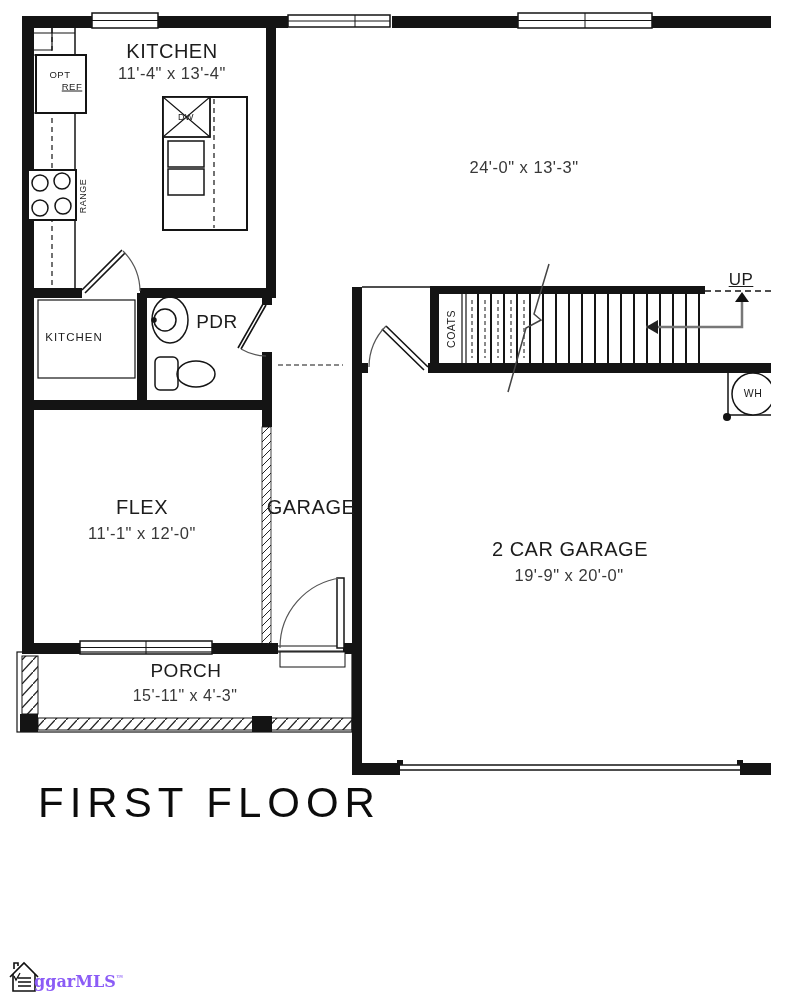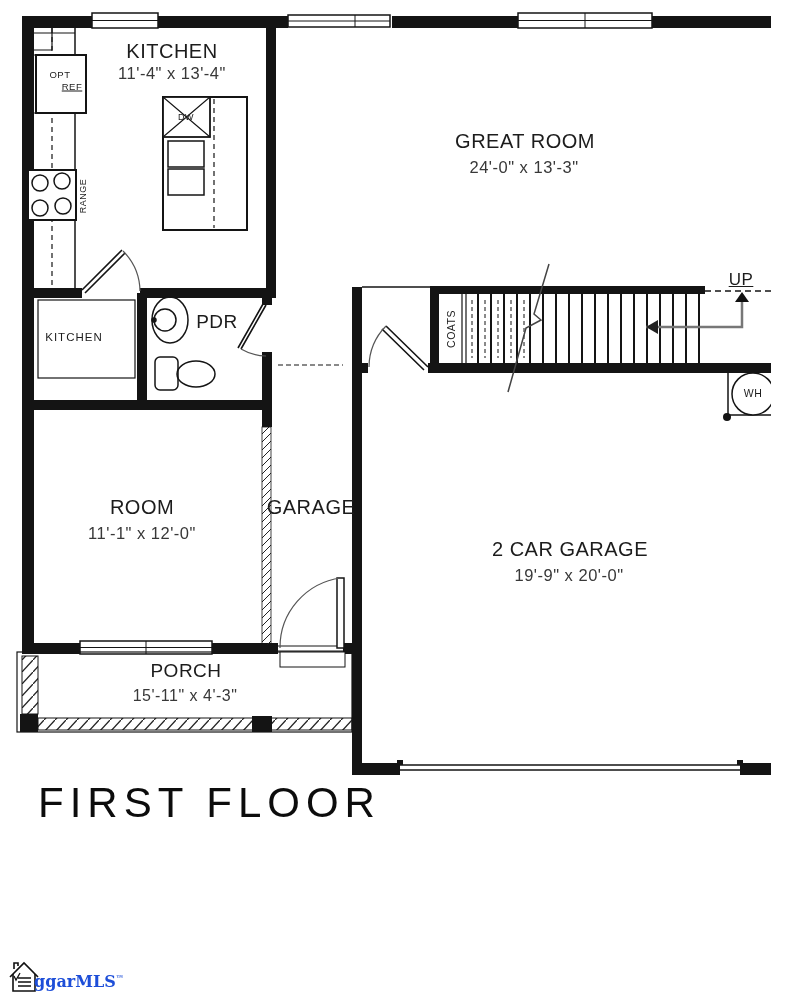--- a/index.html
+++ b/index.html
@@ -8,21 +8,21 @@
   #plan svg{position:absolute;left:0;top:0;}
   .lbl{position:absolute;transform:translate(-50%,-50%);white-space:nowrap;
        color:#1c1c1c;letter-spacing:0.5px;}
   .room{font-size:20px;}
   .dims{font-size:16.5px;color:#383838;}
   .small{font-size:11.5px;}
   .tiny{font-size:9.5px;}
   .vert{transform:translate(-50%,-50%) rotate(-90deg);}
   .title{position:absolute;font-size:42px;letter-spacing:6px;color:#0c0c0c;}
   .logo-text{position:absolute;font-family:"DejaVu Serif",serif;font-weight:bold;
-             font-size:16px;color:#1d4ed8;}
+             font-size:16px;color:#8b5cf6;}
   .logo-text sup{font-size:8px;}
 </style>
 </head>
 <body>
 
 <div id="plan">
 
 <svg width="800" height="1000" viewBox="0 0 800 1000">
   <defs>
     <pattern id="hatchSmall" width="11" height="12" patternUnits="userSpaceOnUse">
@@ -177,27 +177,26 @@
     <path d="M6,9 L6,3 L10,3 L10,6"></path>
     <path d="M5,14 L5,31 L27,31 L27,14"></path>
     <path d="M10,18 L23,18 M10,22 L23,22 M10,26 L23,26"></path>
     <path d="M6,16 L8,20 L12,13" stroke-width="1.3"></path>
   </g>
 </svg>
 
   <div class="lbl room" style="left:172px;top:51px;">KITCHEN</div>
   <div class="lbl dims" style="left:172px;top:73px;">11'-4" x 13'-4"</div>
 
-  <div class="lbl room" style="left:525px;top:141px;">GREAT ROOM</div>
   <div class="lbl dims" style="left:524px;top:167px;">24'-0" x 13'-3"</div>
 
   <div class="lbl small" style="left:74px;top:337px;letter-spacing:1px;">KITCHEN</div>
   <div class="lbl" style="left:217px;top:322px;font-size:19px;">PDR</div>
 
-  <div class="lbl room" style="left:142px;top:507px;">ROOM</div>
+  <div class="lbl room" style="left:142px;top:507px;">FLEX</div>
   <div class="lbl dims" style="left:142px;top:533px;">11'-1" x 12'-0"</div>
 
   <div class="lbl room" style="left:311px;top:507px;">GARAGE</div>
 
   <div class="lbl room" style="left:570px;top:549px;">2 CAR GARAGE</div>
   <div class="lbl dims" style="left:569px;top:575px;">19'-9" x 20'-0"</div>
 
   <div class="lbl" style="left:186px;top:671px;font-size:19px;">PORCH</div>
   <div class="lbl dims" style="left:185px;top:696px;font-size:16px;">15'-11" x 4'-3"</div>
 

